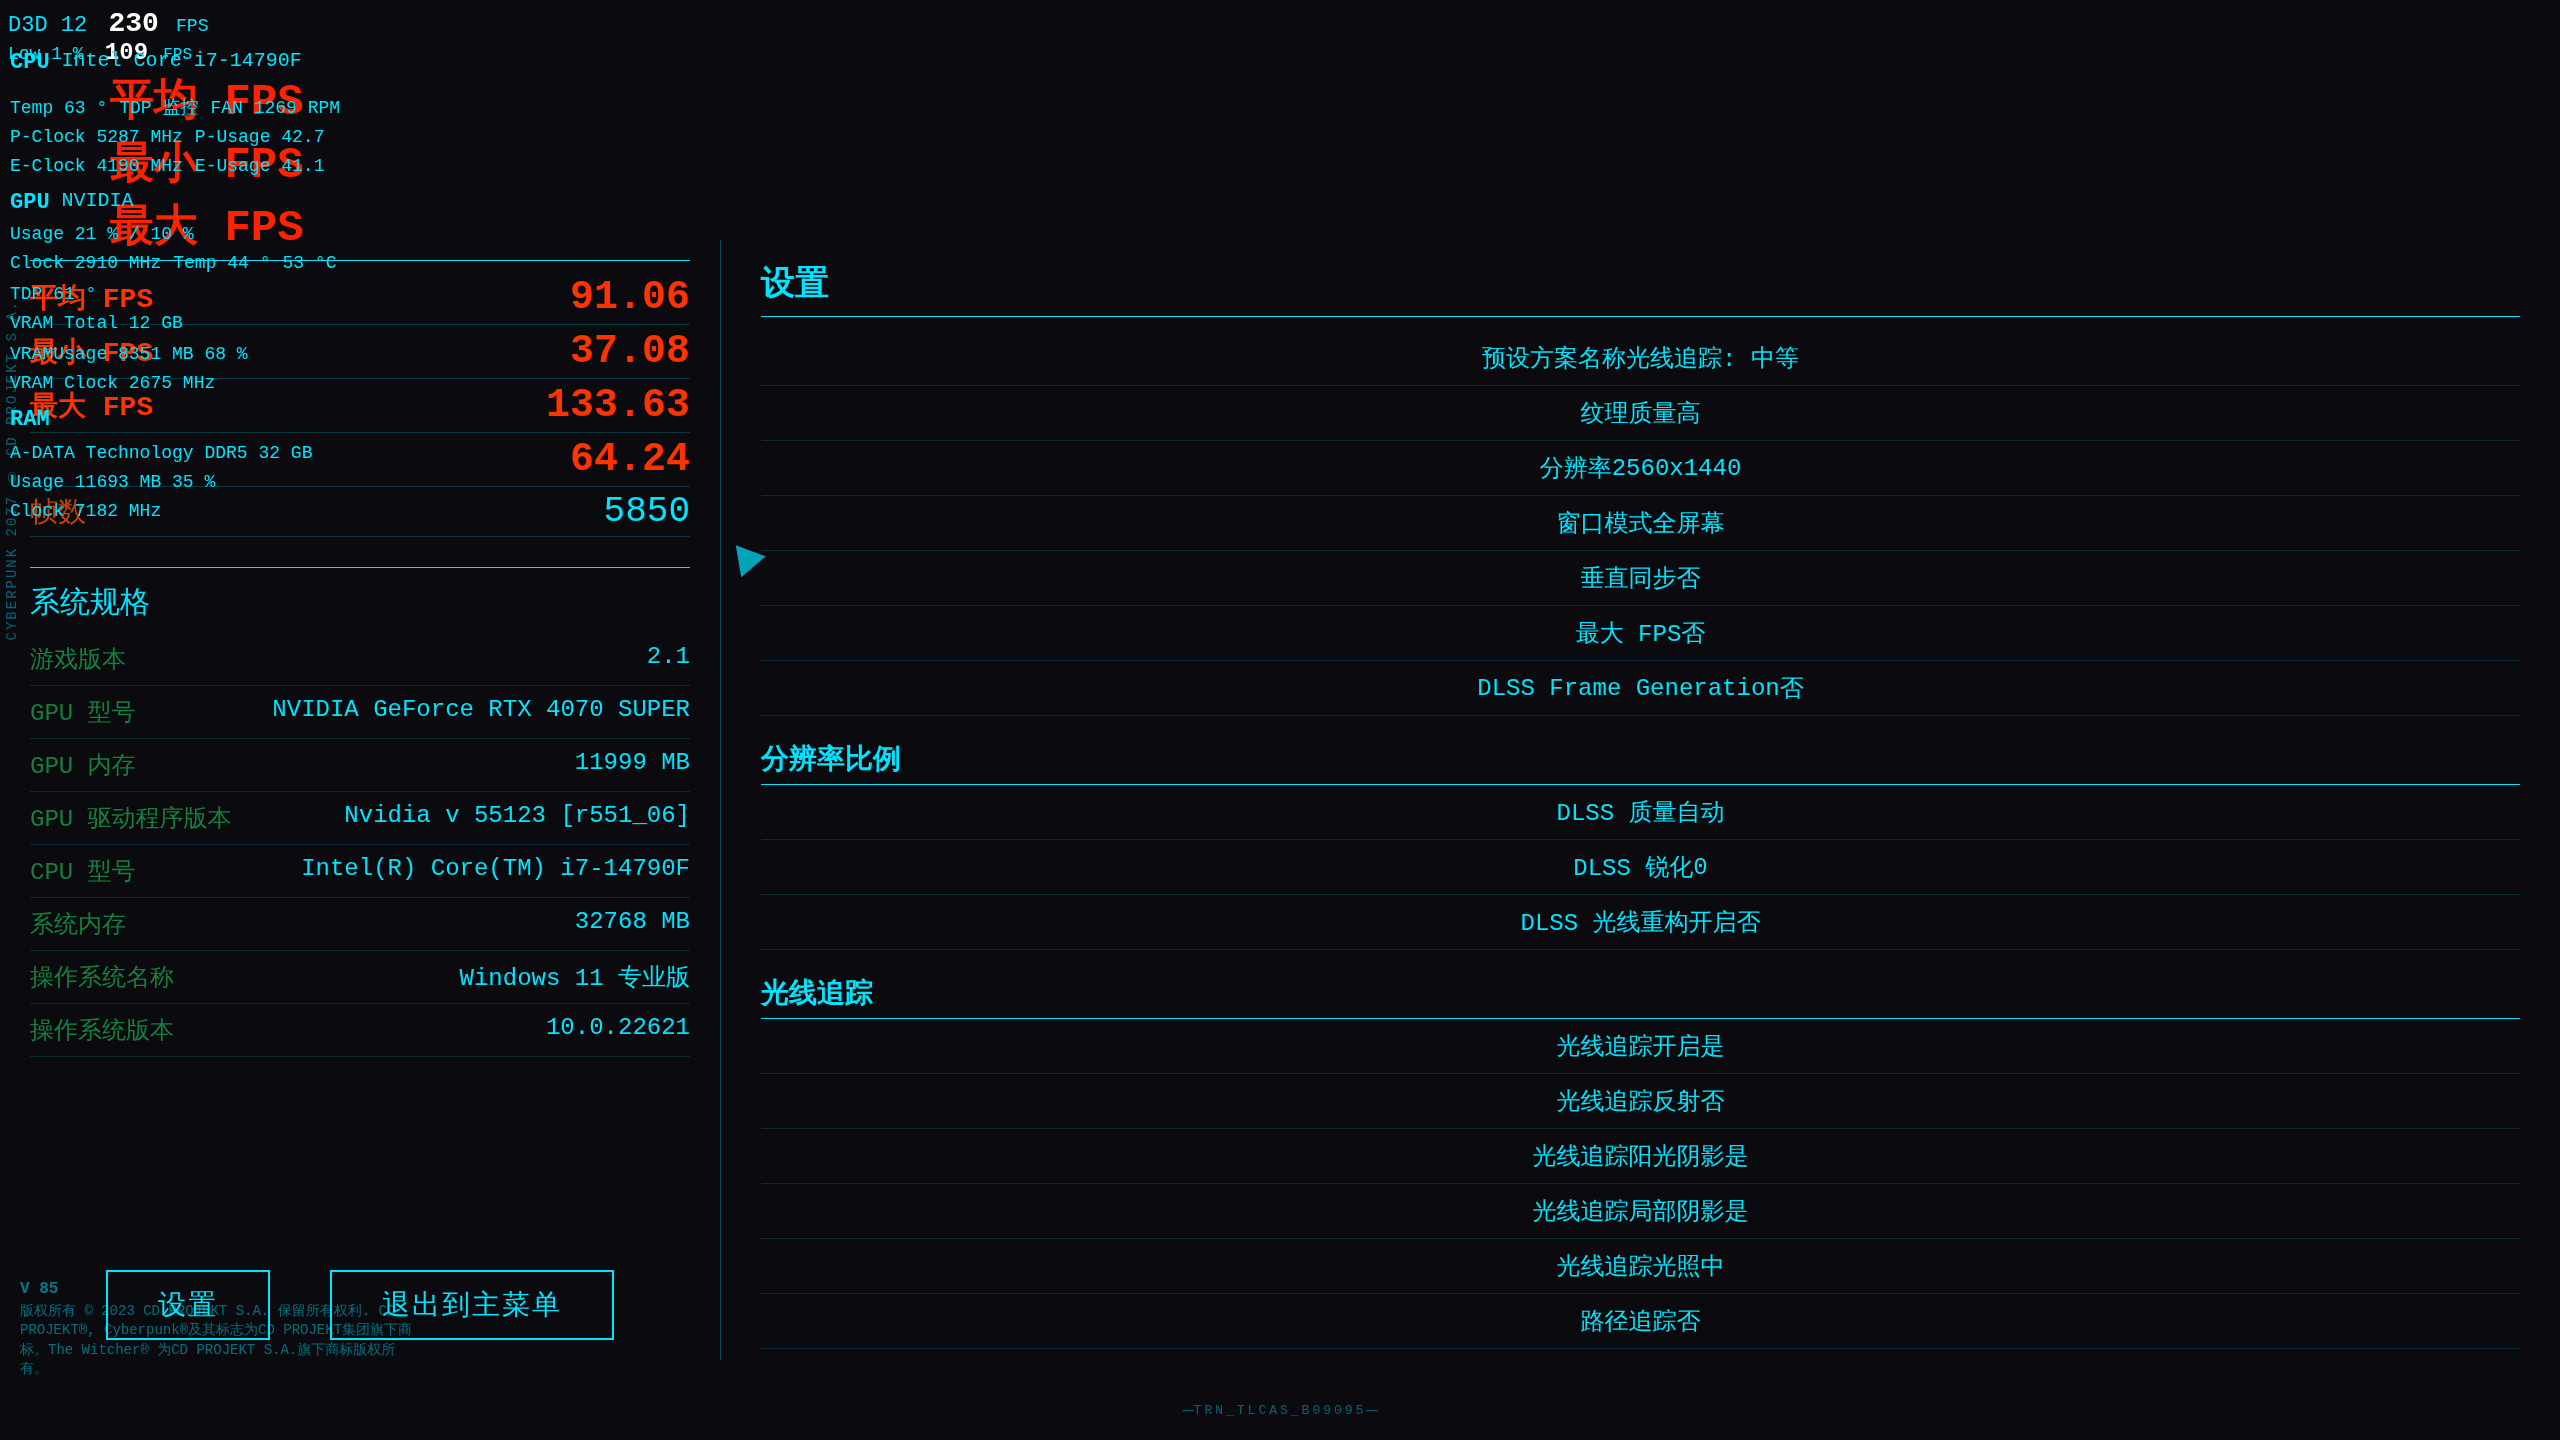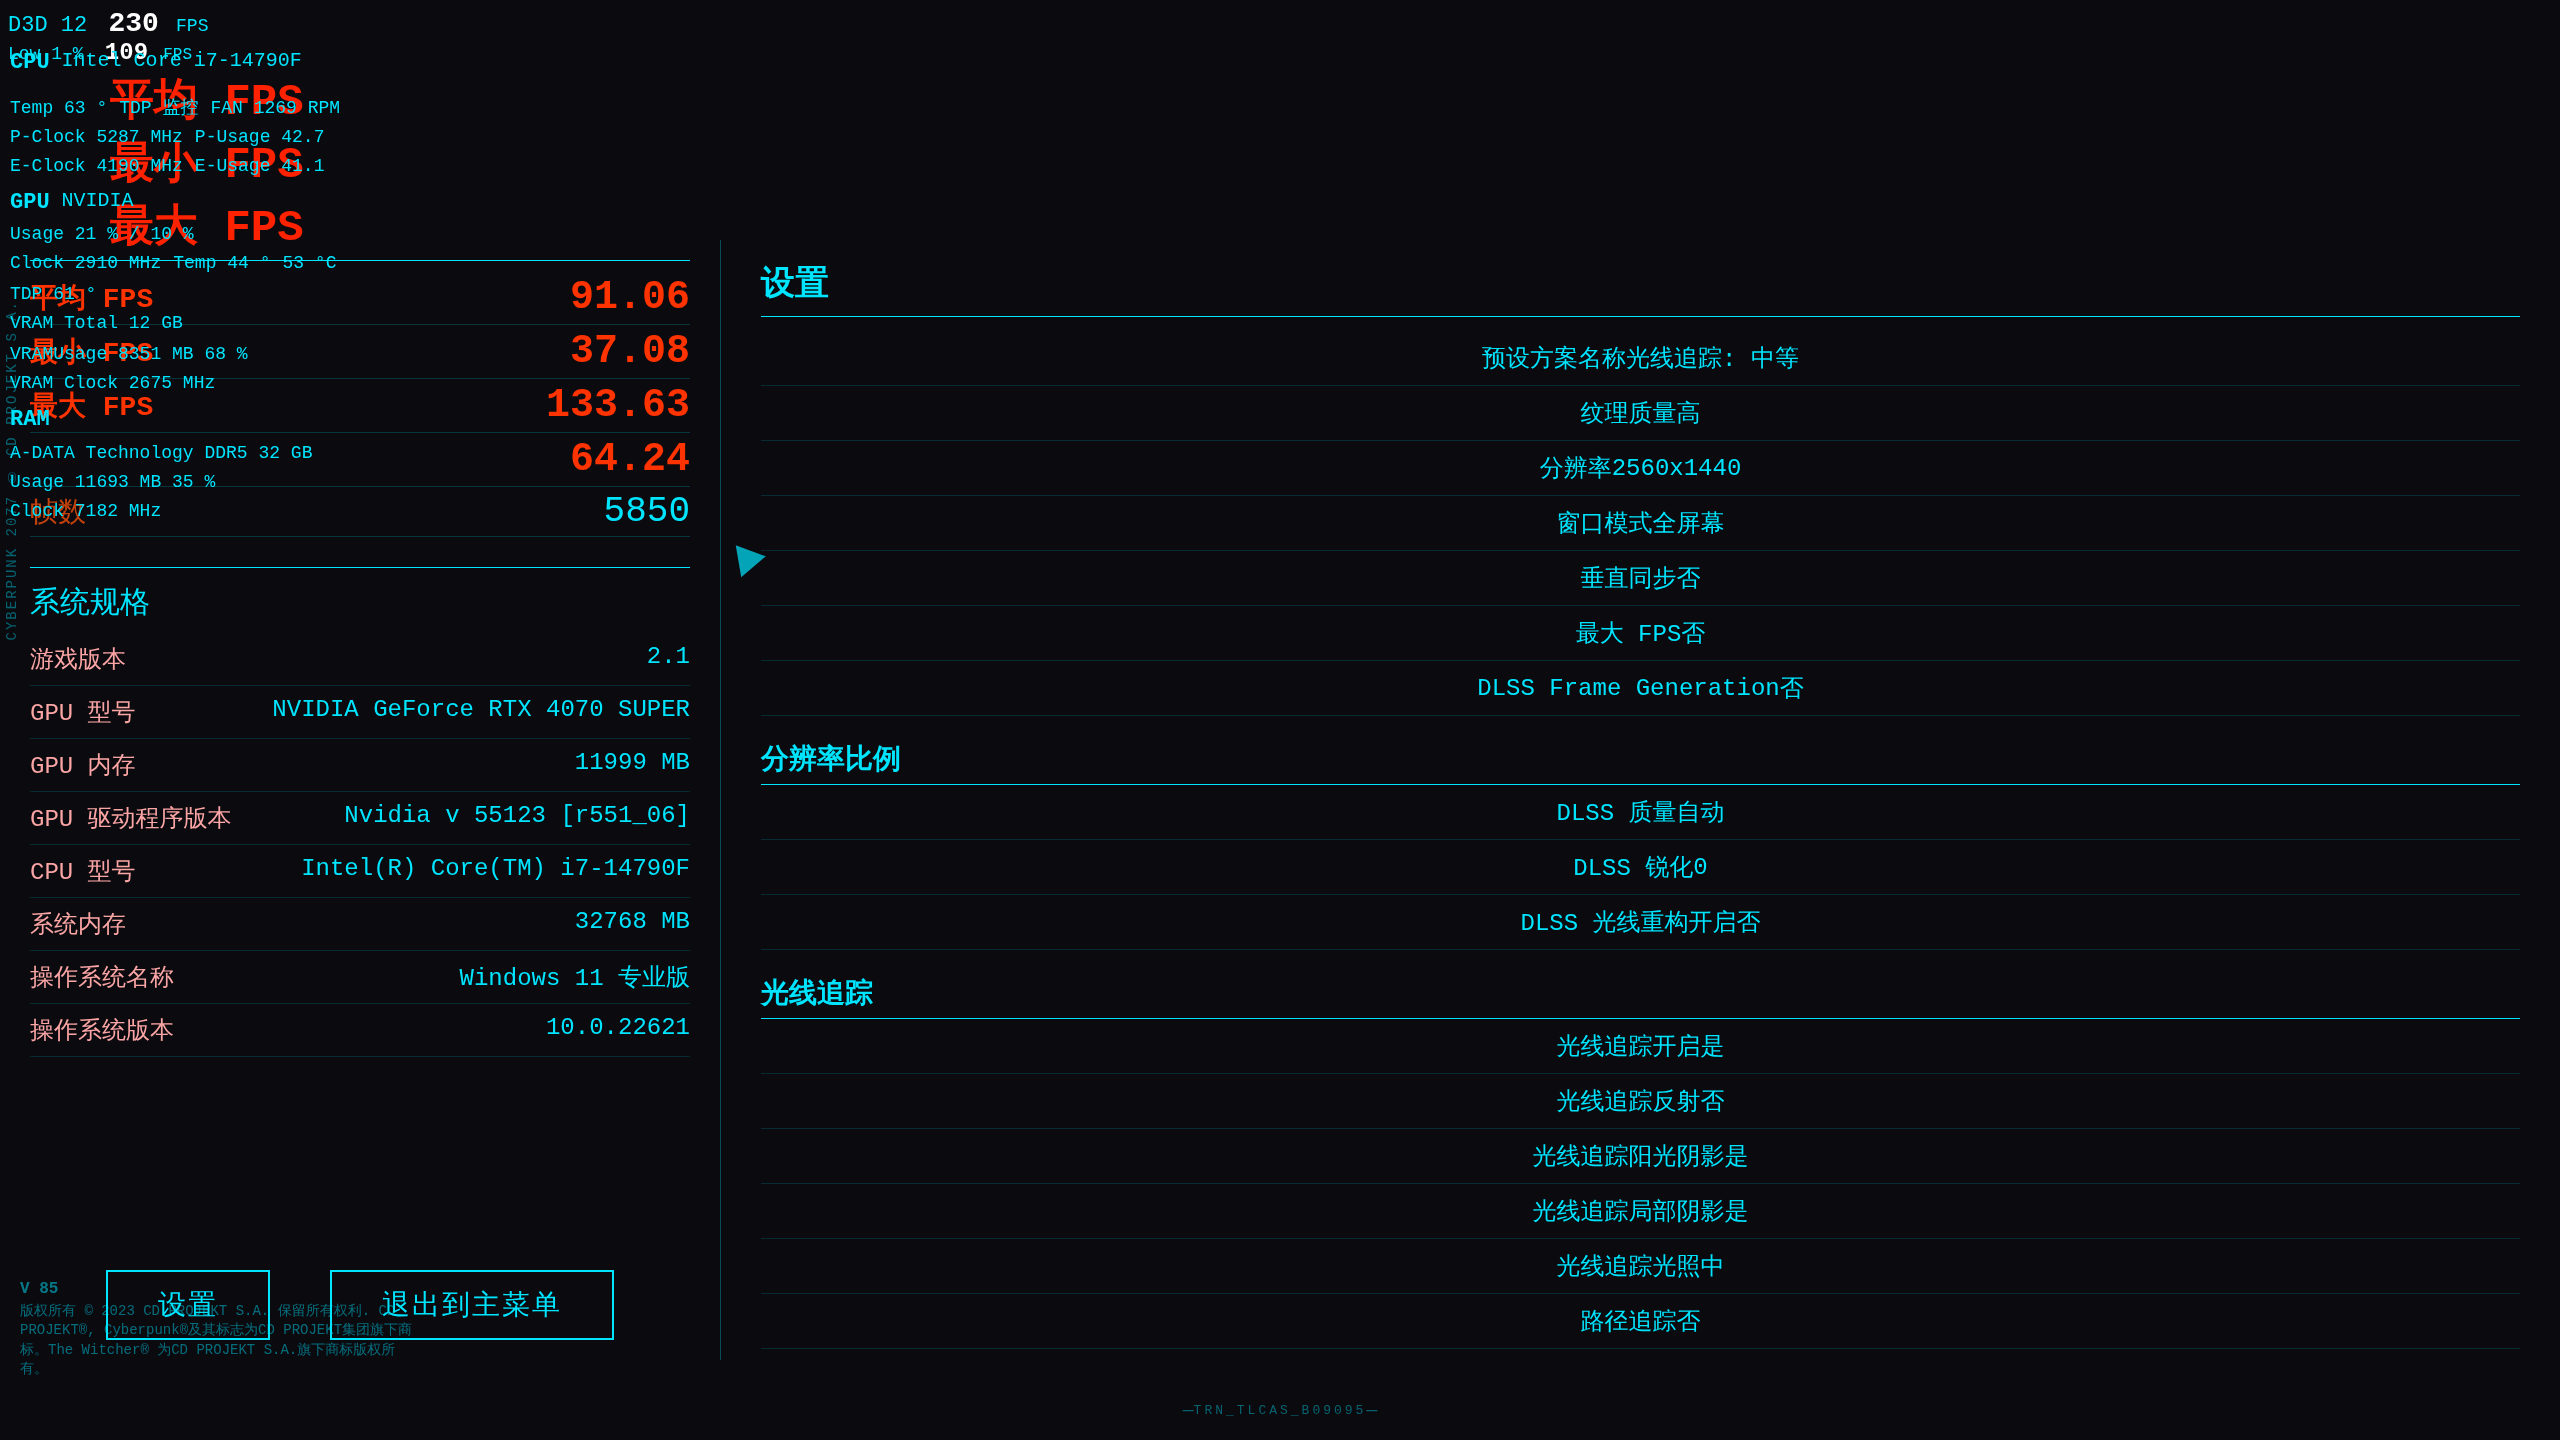--- a/index.html
+++ b/index.html
@@ -96,21 +96,21 @@
       font-size: 30px;
       padding: 14px 0 10px 0;
     }
     .specs-row {
       display: flex;
       justify-content: space-between;
       padding: 10px 0;
       border-bottom: 1px solid rgba(0,229,255,0.15);
       font-size: 24px;
     }
-    .specs-key { color: #fca5a5; }
+    .specs-key { color: #15803d; }
     .specs-val { color: #00e5ff; text-align: right; }
 
     
     .right-panel {
       flex: 1;
       padding: 20px 40px;
       border-left: 1px solid rgba(0,229,255,0.3);
     }
     .settings-title {
       color: #00e5ff;

